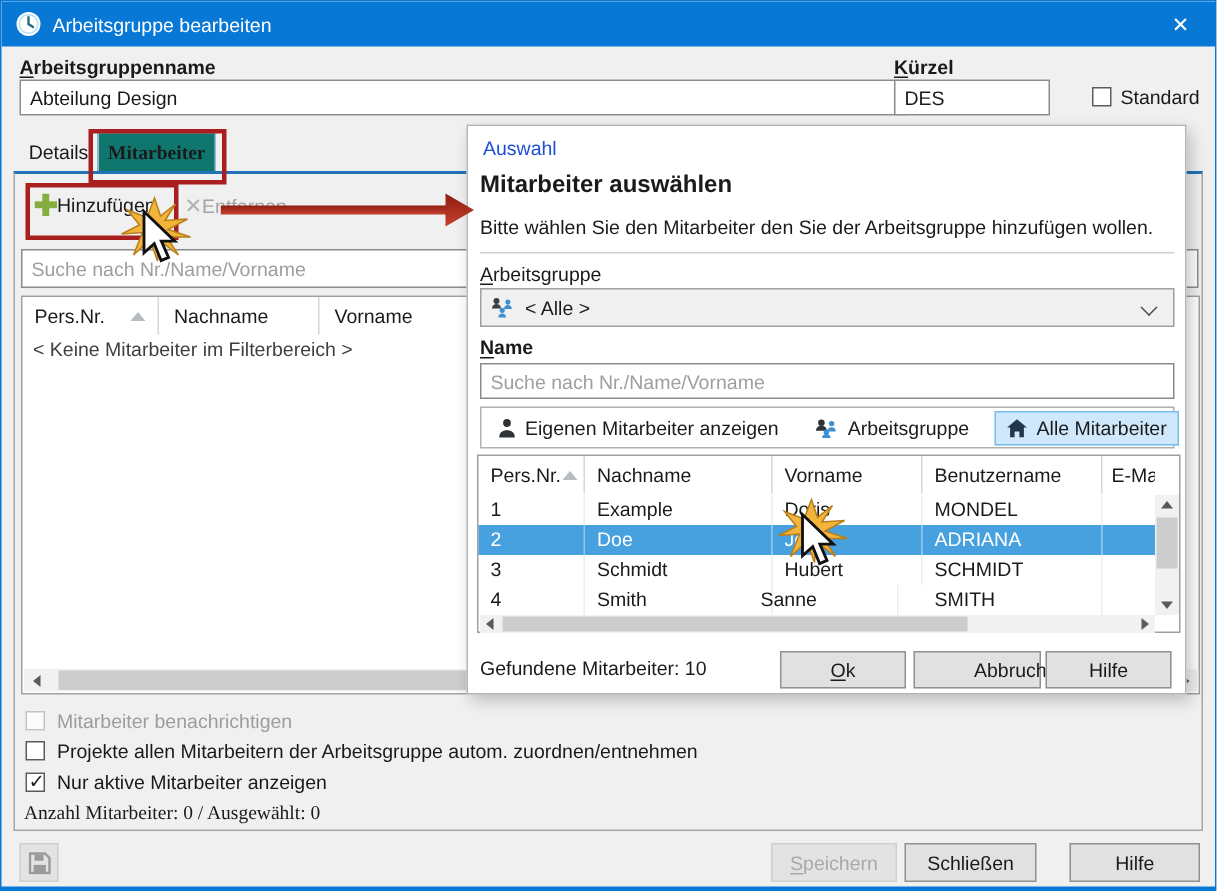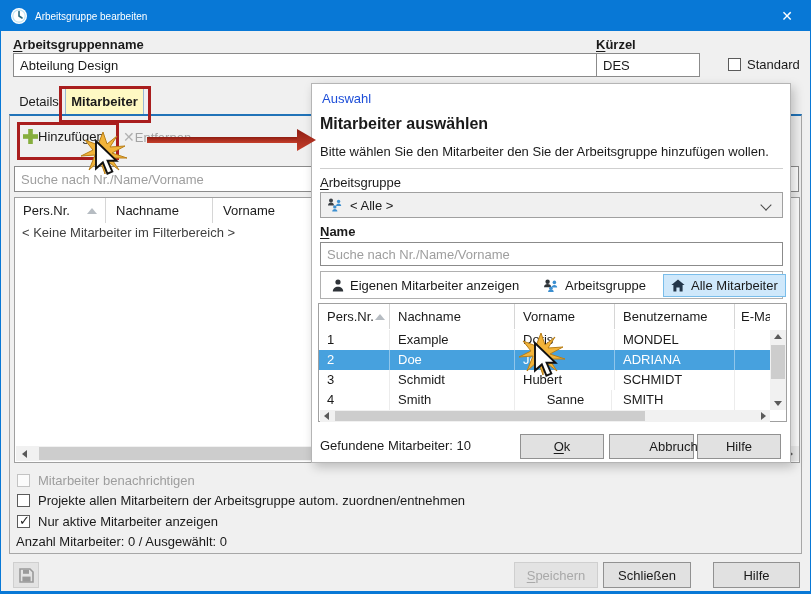--- a/index.html
+++ b/index.html
@@ -1,35 +1,35 @@
 <!DOCTYPE html>
 <html><head>
 <meta charset="utf-8">
 <style>
   html,body{margin:0;padding:0;background:#cfcfcf;font-family:"Liberation Sans","DejaVu Sans",sans-serif;}
   #win{position:relative;width:811px;height:594px;background:#f0f0f0;border:1px solid #0878d6;border-bottom-width:3px;box-sizing:border-box;overflow:hidden;font-size:13px;color:#1a1a1a;}
   .abs{position:absolute;}
   
   .titlebar{left:0;top:0;width:100%;height:30px;background:#0878d6;color:#fff;display:flex;align-items:center;}
-  .titlebar .ttl{margin-left:34px;font-size:10px;}
+  .titlebar .ttl{margin-left:34px;font-size:13px;}
   .closebox{position:absolute;right:0;top:0;width:46px;height:30px;display:flex;align-items:center;justify-content:center;color:#fff;font-size:14px;}
   
   .lbl{font-weight:bold;white-space:nowrap;}
   .accel{text-decoration:underline;text-underline-offset:2px;}
   input.txt{position:absolute;border:1px solid #8b8b8b;background:#fff;font:13px "Liberation Sans",sans-serif;padding:0 6px;box-sizing:border-box;color:#1a1a1a;}
   input.txt::placeholder{color:#9e9e9e;}
   
   .cbx{position:absolute;width:13px;height:13px;background:#fff;border:1px solid #5b5b5b;box-sizing:border-box;}
   .cbx.dis{border-color:#c3c3c3;background:#fbfbfb;}
   .cbx .chk{position:absolute;left:1px;top:-3px;font-size:13px;font-weight:bold;color:#1f1f1f;}
   .cblbl{position:absolute;white-space:nowrap;}
   .cblbl.dis{color:#9d9d9d;}
   
   .tab{position:absolute;height:26px;display:flex;align-items:center;justify-content:center;}
-  .tab.active{background:#fef9c3;border:1px solid #9ab9d3;border-bottom:none;font-weight:bold;box-sizing:border-box;}
+  .tab.active{background:#0f766e;border:1px solid #9ab9d3;border-bottom:none;font-weight:bold;box-sizing:border-box;font-family:Liberation Serif, serif;}
   .panel{left:8px;top:113px;width:793px;height:440px;border:1px solid #a7a7a7;border-top:2px solid #2173b8;box-sizing:border-box;}
   
   .toolbtn{position:absolute;display:flex;align-items:center;gap:0;white-space:nowrap;}
   .toolbtn.dis{color:#a3a3a3;}
   .xglyph{color:#b0b0b0;font-weight:bold;font-size:14px;}
   
   .tbl{position:absolute;background:#fff;border:1px solid #a0a0a0;box-sizing:border-box;}
   .hcell{position:absolute;top:0;height:25px;line-height:25px;padding-left:8px;box-sizing:border-box;border-right:1px solid #d6d6d6;white-space:nowrap;overflow:hidden;}
   .hcell.noline{border-right:none;}
   .rcell{position:absolute;height:20px;line-height:20px;padding-left:8px;box-sizing:border-box;border-right:1px solid #ececec;white-space:nowrap;overflow:hidden;}
@@ -125,21 +125,21 @@
   </div>
 
   <span class="cbx dis" style="left:16px;top:473px;"></span>
   <span class="cblbl dis" style="left:37px;top:472px;">Mitarbeiter benachrichtigen</span>
   <span class="cbx" style="left:16px;top:493px;"></span>
   <span class="cblbl" style="left:37px;top:492px;">Projekte allen Mitarbeitern der Arbeitsgruppe autom. zuordnen/entnehmen</span>
   <span class="cbx" style="left:16px;top:514px;">
       <span class="chk">✓</span>
     </span>
   <span class="cblbl" style="left:37px;top:513px;">Nur aktive Mitarbeiter anzeigen</span>
-  <div class="abs" style="left:15px;top:533px;white-space:nowrap;">Anzahl Mitarbeiter: 0 / Ausgewählt: 0</div>
+  <div class="abs" style="left:15px;top:533px;white-space:nowrap;font-family:Liberation Serif, serif;">Anzahl Mitarbeiter: 0 / Ausgewählt: 0</div>
 
   <div class="btn dis" style="left:12px;top:561px;width:26px;height:26px;">
     <span>
       <svg width="15" height="15" viewBox="0 0 15 15">
           <path d="M1 1 H11 L14 4 V14 H1 Z" fill="none" stroke="#9a9a9a" stroke-width="1.6"></path>
           <rect x="4" y="1.8" width="6" height="4" fill="#9a9a9a"></rect>
           <rect x="3.4" y="8.6" width="8.2" height="5" fill="#9a9a9a"></rect>
         </svg>
     </span>
   </div>
@@ -236,21 +236,21 @@
       <div>
         <div class="rcell" style="left:0;top:66px;width:71px;">3</div>
         <div class="rcell" style="left:71px;top:66px;width:125px;">Schmidt</div>
         <div class="rcell" style="left:196px;top:66px;width:100px;">Hubert</div>
         <div class="rcell" style="left:296px;top:66px;width:120px;">SCHMIDT</div>
         <div class="rcell" style="left:416px;top:66px;width:35px;border-right:none;"></div>
       </div>
       <div>
         <div class="rcell" style="left:0;top:86px;width:71px;">4</div>
         <div class="rcell" style="left:71px;top:86px;width:125px;">Smith</div>
-        <div class="rcell" style="left:193px;top:86px;width:100px;text-align:center;">Sanne</div>
+        <div class="rcell" style="left:180px;top:86px;width:100px;">Sanne</div>
         <div class="rcell" style="left:296px;top:86px;width:120px;">SMITH</div>
         <div class="rcell" style="left:416px;top:86px;width:35px;border-right:none;"></div>
       </div>
 
       <div class="sb" style="left:451px;top:26px;width:16px;height:80px;">
         <span class="tri u" style="left:4px;top:4px;"></span>
         <div class="sb-thumb" style="left:1px;top:15px;width:14px;height:34px;"></div>
         <span class="tri d" style="left:4px;bottom:4px;"></span>
       </div>
       <div class="sb" style="left:1px;top:106px;width:450px;height:12px;">

